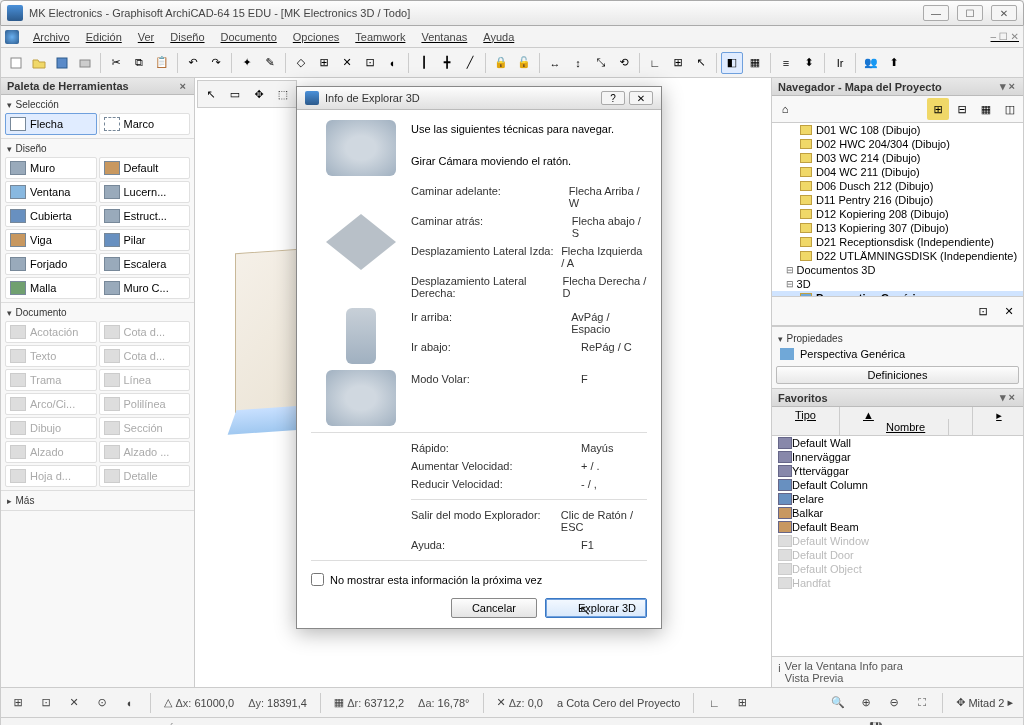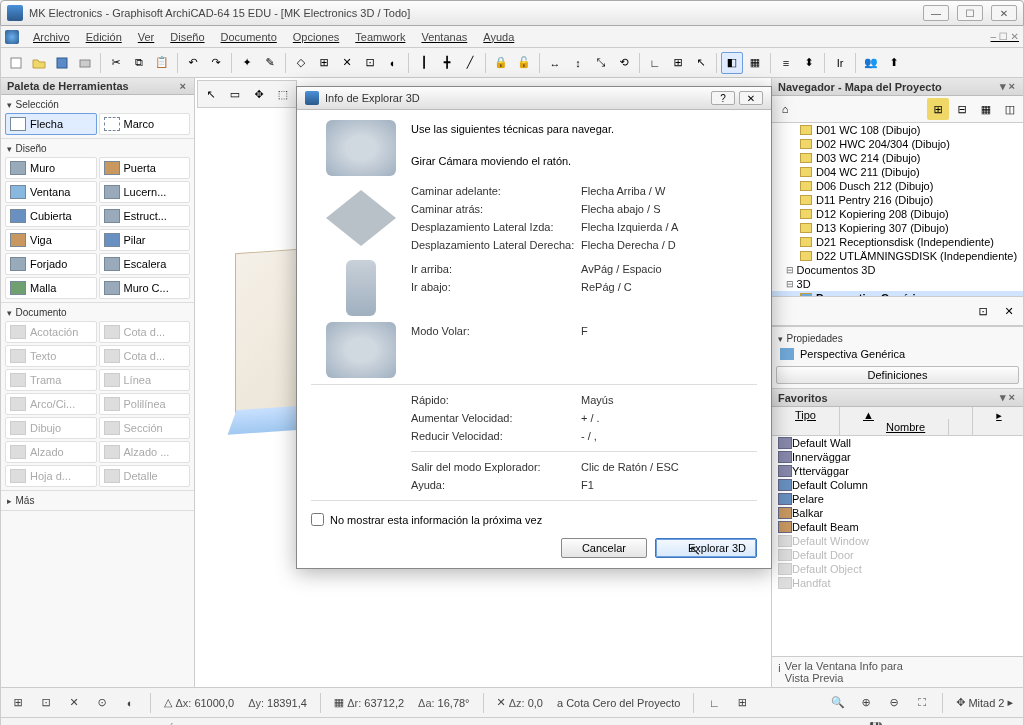--- a/index.html
+++ b/index.html
@@ -70,21 +70,21 @@
 .fav-foot { border-top: 1px solid #ccc; padding: 3px 6px; display:flex; gap:4px; align-items:flex-start; font-size:10px; color:#555; }
 
 
 .coordbar { height: 30px; background: #f4f4f4; border: 1px solid #ccc; border-top: none; display: flex; align-items: center; padding: 0 6px; gap: 6px; font-size: 10px; color: #444; }
 .coordgrp { display:flex; align-items:center; gap:3px; padding: 0 4px; }
 .coordgrp b { font-weight: normal; color:#555; }
 .statusbar { height: 22px; background: #f4f4f4; border: 1px solid #ccc; border-top: none; display: flex; align-items: center; padding: 0 8px; font-size: 10px; color: #444; }
 .statusbar .sp { flex:1; }
 
 
-.dialog { position: absolute; left: 296px; top: 86px; width: 476px; background: #fff; border: 1px solid #888; box-shadow: 0 4px 20px rgba(0,0,0,0.3); z-index: 100; }
+.dialog { position: absolute; left: 296px; top: 86px; width: 366px; background: #fff; border: 1px solid #888; box-shadow: 0 4px 20px rgba(0,0,0,0.3); z-index: 100; }
 .dialog-title { background: linear-gradient(#fdfdfd,#e0e0e0); border-bottom: 1px solid #bbb; padding: 4px 8px; display: flex; align-items: center; }
 .dialog-title .dicon2 { width: 14px; height: 14px; background: linear-gradient(#4a90d9,#2c5a8c); margin-right: 6px; border-radius: 2px; }
 .dialog-title .dt { flex: 1; color: #333; }
 .dialog-title .dbtn { width: 24px; height: 14px; border: 1px solid #aaa; margin-left: 4px; display:flex; align-items:center; justify-content:center; font-size:10px; cursor:pointer; border-radius: 2px; background:#f5f5f5; }
 .dialog-body { padding: 10px 14px 6px 14px; }
 .instr-row { display: flex; margin-bottom: 6px; }
 .instr-img { width: 100px; display: flex; align-items: center; justify-content: center; }
 .instr-img .iimg { width: 70px; height: 56px; background: radial-gradient(#d0d8e0 30%, #a0b0c0); border-radius: 6px; }
 .instr-text { flex: 1; }
 .instr-line { display: flex; padding: 3px 0; font-size: 11px; }
@@ -217,21 +217,21 @@
     </div>
     <div class="tool-section">
       <div class="tool-section-title open">Diseño</div>
       <div class="tool-row">
           <div class="tool-cell">
             <span class="ti"></span>
             <span>Muro</span>
           </div>
           <div class="tool-cell">
             <span class="ti" style="background:#c89860"></span>
-            <span>Puerta</span>
+            <span>Default</span>
           </div>
         </div>
       <div class="tool-row">
           <div class="tool-cell">
             <span class="ti" style="background:#88b8e0"></span>
             <span>Ventana</span>
           </div>
           <div class="tool-cell">
             <span class="ti"></span>
             <span>Lucern...</span>

